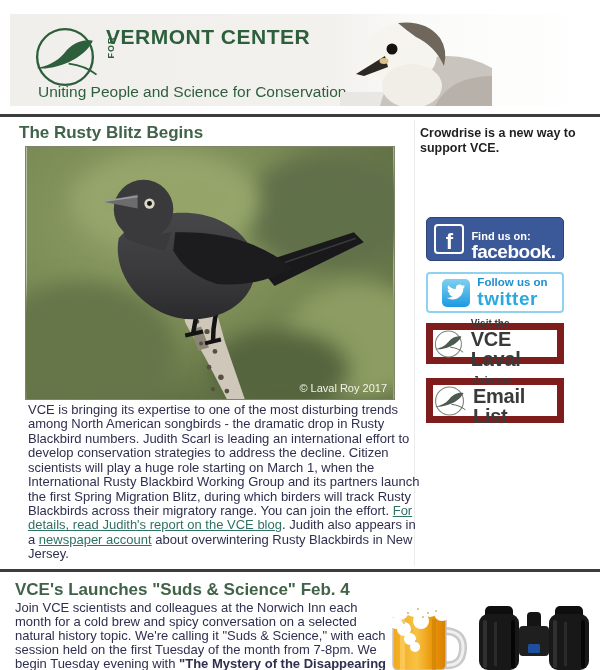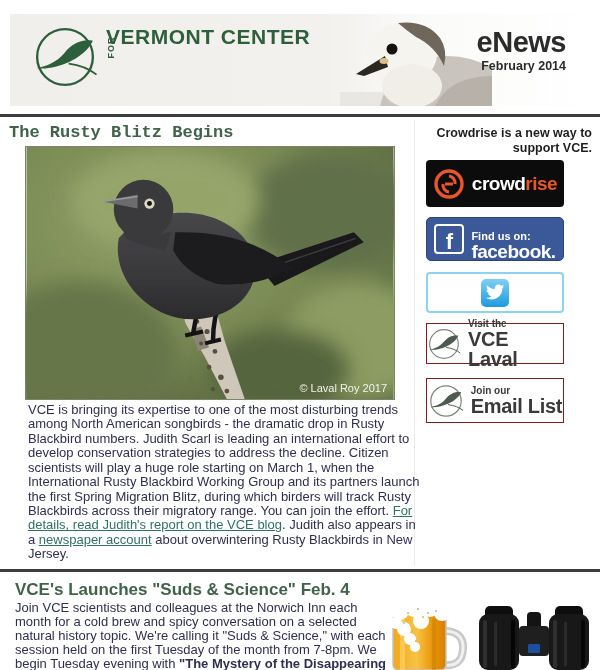--- a/index.html
+++ b/index.html
@@ -20,50 +20,50 @@
   .enews-block{position:absolute;right:26px;top:14px;text-align:right;color:#2b2b2b;}
   .enews-title{font-size:29px;font-weight:bold;letter-spacing:-.5px;line-height:1;}
   .enews-date{font-size:12.5px;font-weight:bold;margin-top:2px;}
 
   .rule{position:absolute;left:0;width:600px;height:3px;background:#3d3d3d;}
   .rule1{top:114px;} .rule2{top:569px;}
   .col-divider{position:absolute;left:414px;top:120px;width:1px;height:446px;background:#ececec;}
 
   
   .h-green{position:absolute;font-size:17px;font-weight:bold;color:#40634a;}
-  .h1{left:9px;top:123px;font-family:Liberation Mono, monospace;}
+  .h1{left:19px;top:123px;}
   .photo{position:absolute;left:25px;top:146px;width:368px;height:252px;border:1px solid #7e8468;}
   .photo-credit{position:absolute;right:7px;bottom:5px;font-size:11px;color:#f3f2ea;}
   .p1{position:absolute;left:28px;top:403px;width:396px;font-size:13px;line-height:1.11;
       color:#2f2f4f;}
   .teal-link{color:#2f7163;text-decoration:underline;cursor:pointer;}
 
   
-  .sb-intro{position:absolute;left:420px;top:126px;width:172px;text-align:right;
+  .sb-intro{position:absolute;left:420px;top:126px;width:172px;text-align:left;
             font-size:12.5px;font-weight:bold;color:#1f1f1f;line-height:1.18;}
   .btn{position:absolute;left:426px;width:138px;display:flex;align-items:center;
        justify-content:center;gap:7px;box-sizing:border-box;cursor:pointer;}
   .btn-crowdrise{top:160px;height:47px;background:#0c0c0c;border-radius:4px;}
   .cr-word{font-size:19px;font-weight:bold;color:#ffffff;letter-spacing:-.5px;}
   .cr-rise{color:#e8562a;}
   .btn-facebook{top:217px;height:44px;background:#3b5998;border-radius:5px;border:1px solid #2d4373;}
   .fb-icon{width:26px;height:26px;border:2px solid #ffffff;border-radius:4px;color:#ffffff;
            font-size:22px;font-weight:bold;display:flex;align-items:flex-end;justify-content:center;
            line-height:.85;overflow:hidden;}
   .fb-text{color:#ffffff;line-height:1;margin-top:14px;}
   .fb-line1{font-size:11px;font-weight:bold;}
   .fb-line2{font-size:19px;font-weight:bold;letter-spacing:-.5px;}
   .btn-twitter{top:272px;height:41px;background:#ffffff;border:2px solid #8ed2f2;border-radius:4px;}
   .tw-icon{width:28px;height:28px;border-radius:5px;
            background:linear-gradient(180deg,#7ed0f2,#1d9ae0);display:flex;align-items:center;
            justify-content:center;}
   .tw-text{line-height:1;}
   .tw-line1{font-size:11.5px;font-weight:bold;color:#1f8fd0;}
   .tw-line2{font-size:19px;font-weight:bold;color:#2aa9e0;letter-spacing:.5px;}
-  .btn-outline{background:#ffffff;border:1px solid #7f1d1d;}
+  .btn-outline{background:#ffffff;border:7px solid #7f1d1d;}
   .btn-blog{top:323px;height:41px;}
   .btn-email{top:378px;height:45px;}
   .vce-text{line-height:1;color:#3a3a3a;}
   .vce-small{font-size:10px;font-weight:bold;}
   .vce-big{font-size:20px;font-weight:bold;letter-spacing:-.3px;}
 
   
   .h2{left:15px;top:580px;}
   .p2{position:absolute;left:15px;top:601px;width:372px;font-size:13px;line-height:1.08;
       color:#2f2f4f;}
@@ -80,37 +80,34 @@
       <circle cx="45" cy="45" r="38" fill="none" stroke="#2e5f3c" stroke-width="3.2"></circle>
       <path d="M6,60 C20,58 34,52 44,40 C54,27 68,20 83,23 C77,36 64,46 50,52 C36,58 20,62 6,60 Z" fill="#2e5f3c"></path>
       <path d="M50,54 C66,56 78,61 88,69" fill="none" stroke="#2e5f3c" stroke-width="2.5"></path>
     </svg>
     <div class="org-block">
       <div class="org-line1">VERMONT CENTER</div>
       <div class="org-line2">
         <span class="org-for">FOR</span>
       </div>
     </div>
+    <div class="tagline">Uniting People and Science for Conservation</div>
 
     <svg class="jay" viewBox="0 0 152 92">
       <rect x="0" y="78" width="152" height="14" fill="#e9e7e3"></rect>
       <path d="M40,92 Q48,56 84,45 Q120,36 152,54 L152,92 Z" fill="#c9c4bd"></path>
       <path d="M95,92 Q110,62 152,62 L152,92 Z" fill="#b7b1a9"></path>
       <ellipse cx="62" cy="40" rx="35" ry="31" fill="#f6f4ef"></ellipse>
       <path d="M58,9 Q86,6 100,24 Q108,36 104,52 Q95,32 76,23 Q66,16 58,9 Z" fill="#6f675c"></path>
       <ellipse cx="72" cy="72" rx="30" ry="22" fill="#f1eee8"></ellipse>
       <circle cx="52" cy="35" r="5.5" fill="#16130f"></circle>
       <path d="M16,60 L45,42 L48,53 L24,62 Z" fill="#2b2824"></path>
       <ellipse cx="44" cy="47" rx="4.5" ry="3" fill="#d8c088"></ellipse>
     </svg>
 
-    <div class="enews-block">
-      <div class="enews-title">eNews</div>
-      <div class="enews-date">February 2014</div>
-    </div>
   </div>
 
   <div class="rule rule1"></div>
   <div class="col-divider"></div>
 
   <div class="h-green h1">The Rusty Blitz Begins</div>
 
   <div class="photo">
     <svg width="368" height="252" viewBox="0 0 370 254">
       <defs>
@@ -169,44 +166,40 @@
       <circle cx="124" cy="57" r="5.2" fill="#ddd8c6"></circle>
       <circle cx="124" cy="57" r="2.5" fill="#121212"></circle>
     </svg>
     <div class="photo-credit">© Laval Roy 2017</div>
   </div>
 
   <div class="p1"><span>VCE is bringing its expertise to one of the most disturbing trends among North American songbirds - the dramatic drop in Rusty Blackbird numbers. Judith Scarl is leading an international effort to develop conservation strategies to address the decline. Citizen scientists will play a huge role starting on March 1, when the International Rusty Blackbird Working Group and its partners launch the first Spring Migration Blitz, during which birders will track Rusty Blackbirds across their migratory range. You can join the effort. </span><span class="teal-link">For details, read Judith's report on the VCE blog</span><span>. Judith also appears in a </span><span class="teal-link">newspaper account</span><span> about overwintering Rusty Blackbirds in New Jersey.</span></div>
 
   <div class="sb-intro">Crowdrise is a new way to support VCE.</div>
 
-  <div class="btn btn-crowdrise">
-    <svg width="32" height="32" viewBox="0 0 32 32">
-      <circle cx="16" cy="16" r="13" fill="none" stroke="#e8562a" stroke-width="3.4"></circle>
-      <path d="M16,8 a7,7 0 0 1 6,8 M16,24 a7,7 0 0 1 -6,-8" fill="none" stroke="#e8562a" stroke-width="3"></path>
-      <path d="M12,16 L20,16" stroke="#e8562a" stroke-width="3"></path>
-    </svg>
-    <div class="cr-word"><span>crowd</span><span class="cr-rise">rise</span></div>
-  </div>
 
   <div class="btn btn-facebook">
     <div class="fb-icon">
         <span>f</span>
       </div>
     <div class="fb-text">
       <div class="fb-line1">Find us on:</div>
       <div class="fb-line2">facebook.</div>
     </div>
   </div>
 
   <div class="btn btn-twitter">
     <div class="tw-icon">
       <svg width="20" height="17" viewBox="0 0 24 20">
         <path fill="#ffffff" d="M23,2.5c-0.8,0.36-1.7,0.6-2.6,0.72c0.94-0.56,1.65-1.45,2-2.5 c-0.88,0.52-1.85,0.9-2.88,1.1C18.7,0.94,17.5,0.4,16.2,0.4c-2.5,0-4.5,2-4.5,4.5c0,0.35,0.04,0.7,0.11,1.03 C8.1,5.75,4.8,3.97,2.6,1.26C2.21,1.93,1.99,2.7,1.99,3.52c0,1.56,0.8,2.94,2,3.74C3.25,7.24,2.56,7.03,1.95,6.7v0.06 c0,2.18,1.55,4,3.61,4.41c-0.38,0.1-0.77,0.16-1.18,0.16c-0.29,0-0.57-0.03-0.84-0.08c0.57,1.78,2.23,3.08,4.2,3.12 c-1.54,1.2-3.48,1.92-5.59,1.92c-0.36,0-0.72-0.02-1.07-0.06c1.99,1.28,4.36,2.02,6.9,2.02c8.28,0,12.8-6.86,12.8-12.8 c0-0.2,0-0.39-0.01-0.58C21.6,4.22,22.38,3.42,23,2.5z"></path>
       </svg>
+    </div>
+    <div class="tw-text">
+      <div class="tw-line1">Follow us on</div>
+      <div class="tw-line2">twitter</div>
     </div>
   </div>
 
   <div class="btn btn-outline btn-blog">
     <svg width="34" height="34" viewBox="0 0 90 90">
       <circle cx="45" cy="45" r="38" fill="none" stroke="#7d867b" stroke-width="3"></circle>
       <path d="M6,60 C20,58 34,52 44,40 C54,27 68,20 83,23 C77,36 64,46 50,52 C36,58 20,62 6,60 Z" fill="#4d5a4f"></path>
       <path d="M50,54 C66,56 78,61 88,69" fill="none" stroke="#4d5a4f" stroke-width="2.5"></path>
     </svg>
     <div class="vce-text">

